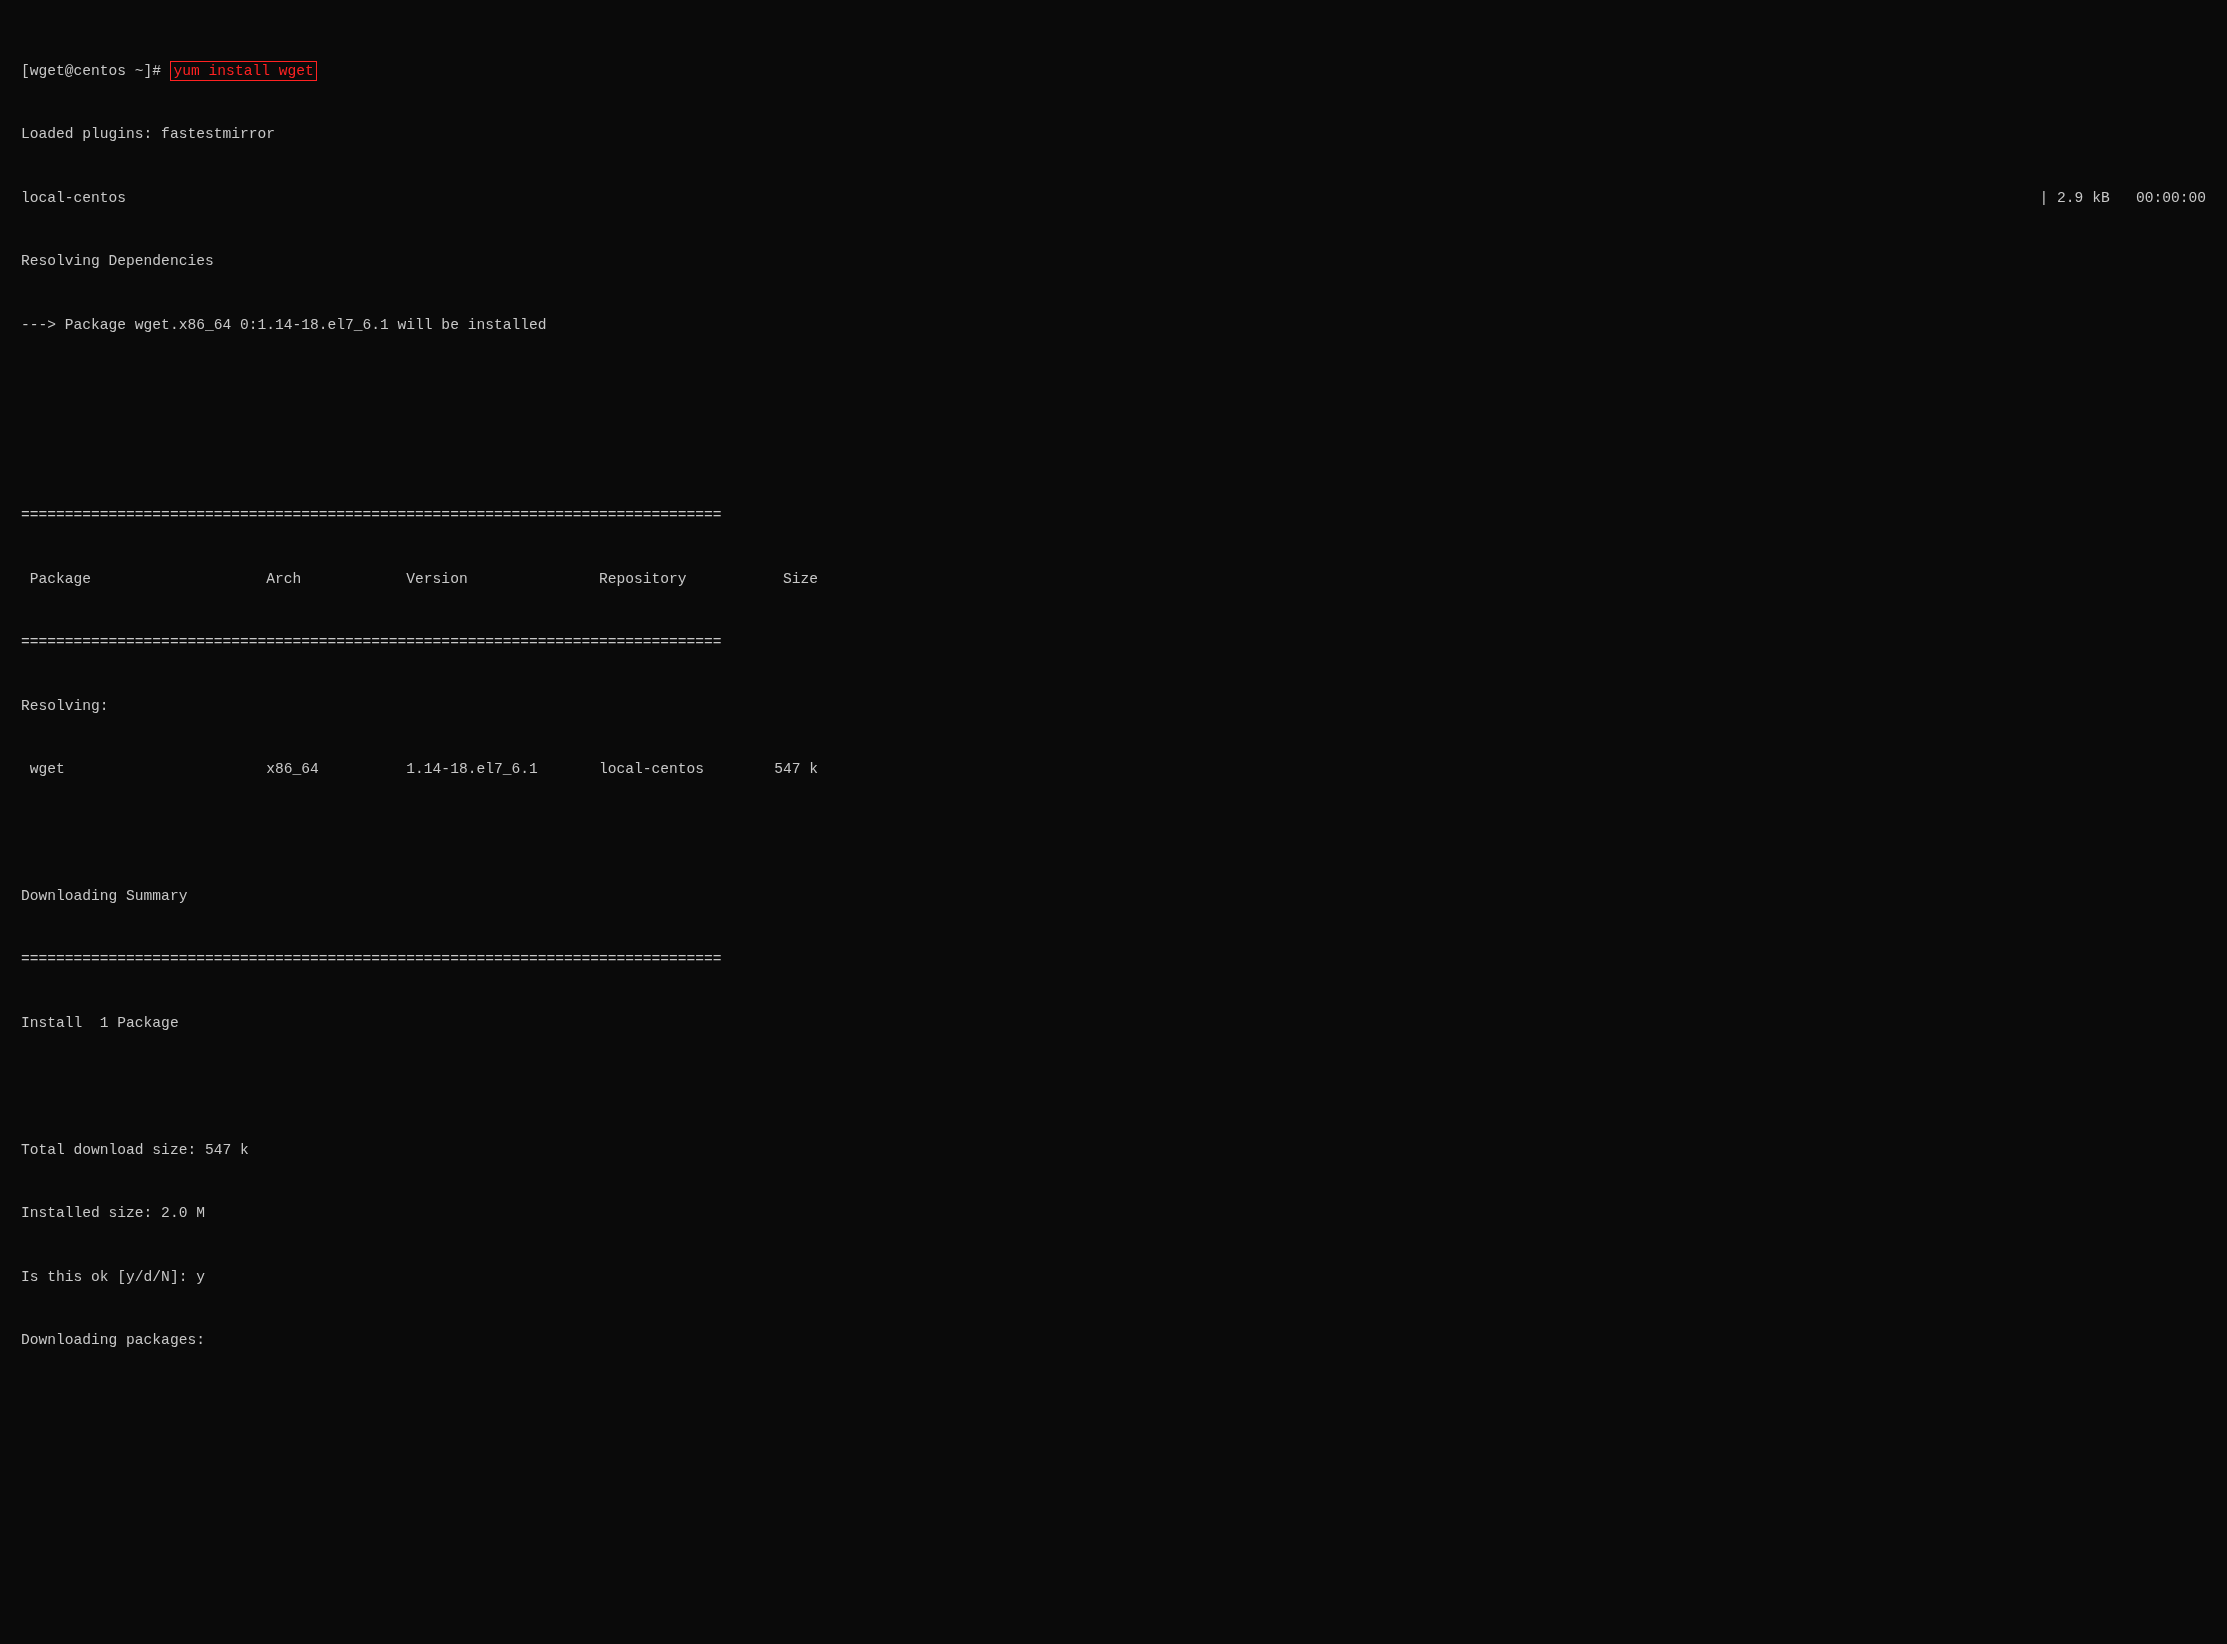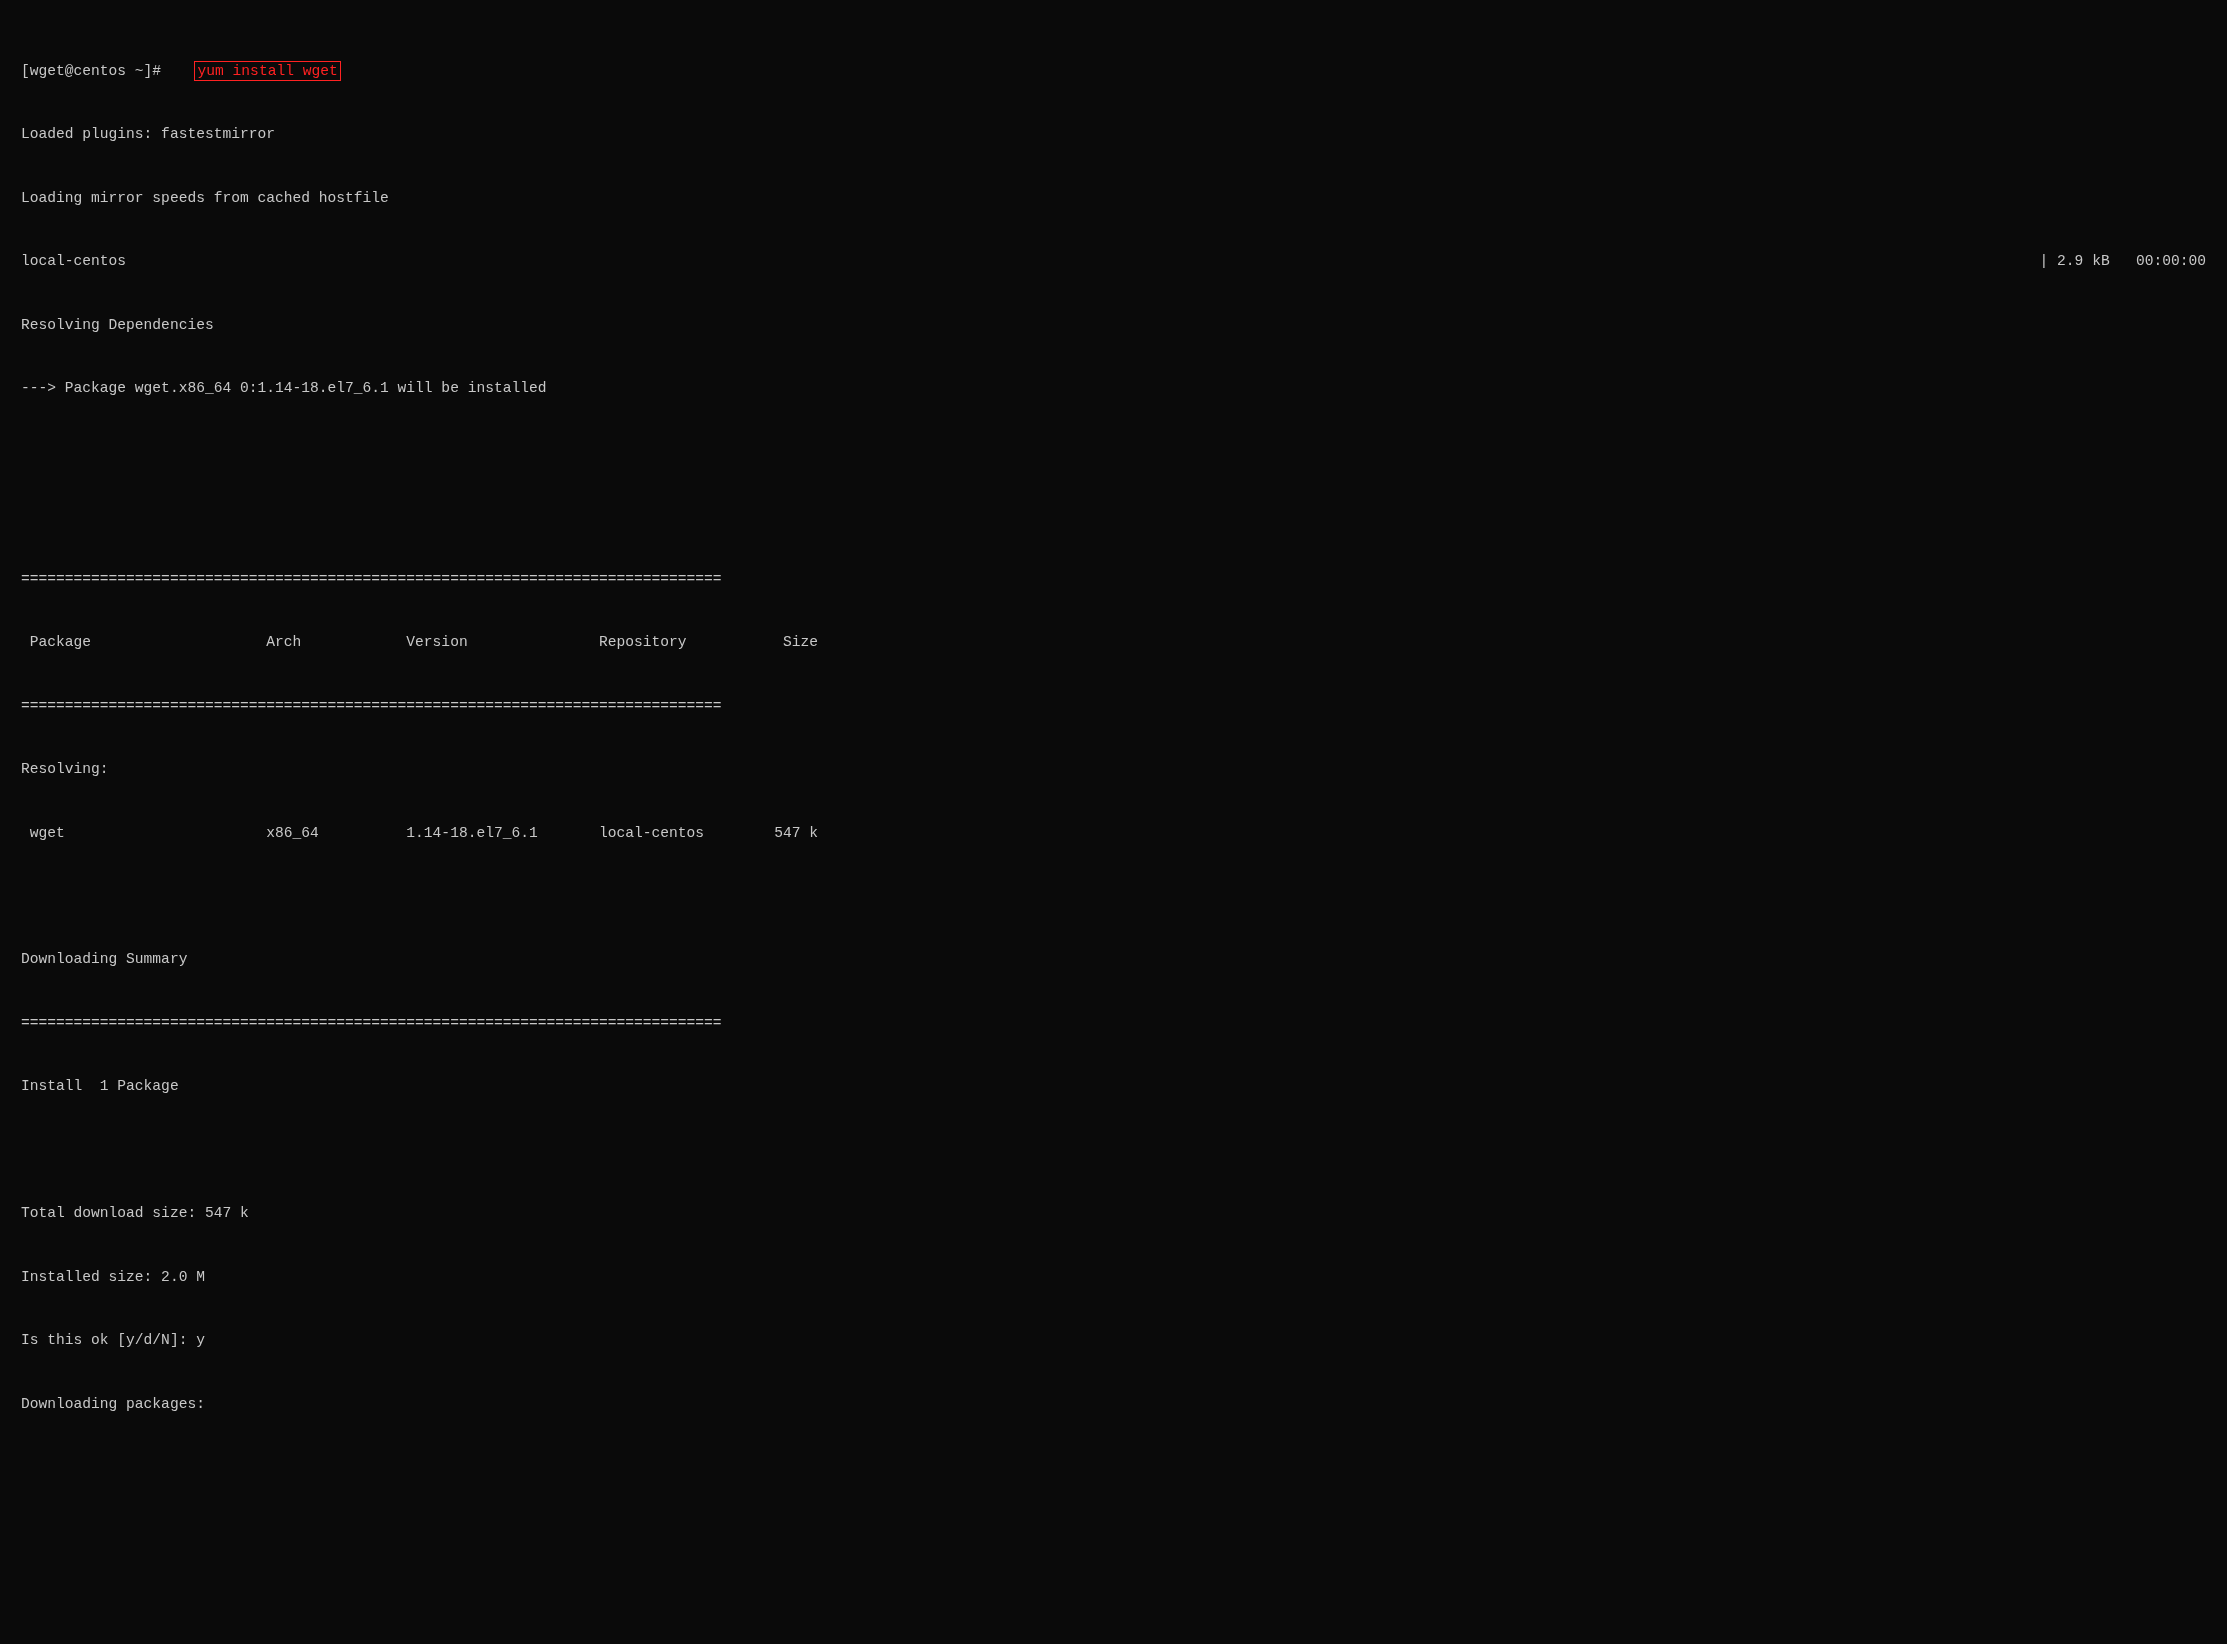--- a/index.html
+++ b/index.html
@@ -22,21 +22,20 @@
       white-space: pre;
       word-wrap: break-word;
     }
 
     .command-highlight {
       color: #ff2222;
       background-color: transparent;
       text-decoration: none;
       border: 1.3px solid #ff2222;
       padding: 0.7px 2.7px;
-      margin-left: 24px;
     }
 
     .separator {
       color: #c8c8c8;
     }
 
     @keyframes blink {
       50% { opacity: 0; }
     }
 
@@ -48,21 +47,20 @@
       display: flex;
       justify-content: space-between;
     }
   </style>
 </head>
 <body>
 
 <div class="terminal">
   <span class="line"><span>[wget@centos ~]# </span><span class="command-highlight">yum install wget</span></span>
   <span class="line">Loaded plugins: fastestmirror</span>
-  <span class="line">Loading mirror speeds from cached hostfile</span>
   <span class="line right-aligned">
     <span>local-centos</span>
     <span>| 2.9 kB   00:00:00</span>
   </span>
   <span class="line">Resolving Dependencies</span>
   <span class="line">---&gt; Package wget.x86_64 0:1.14-18.el7_6.1 will be installed</span>
   <span class="line">&nbsp;</span>
   <span class="line">&nbsp;</span>
   <span class="line separator">================================================================================</span>
   <span class="line"> Package                    Arch            Version               Repository           Size</span>

